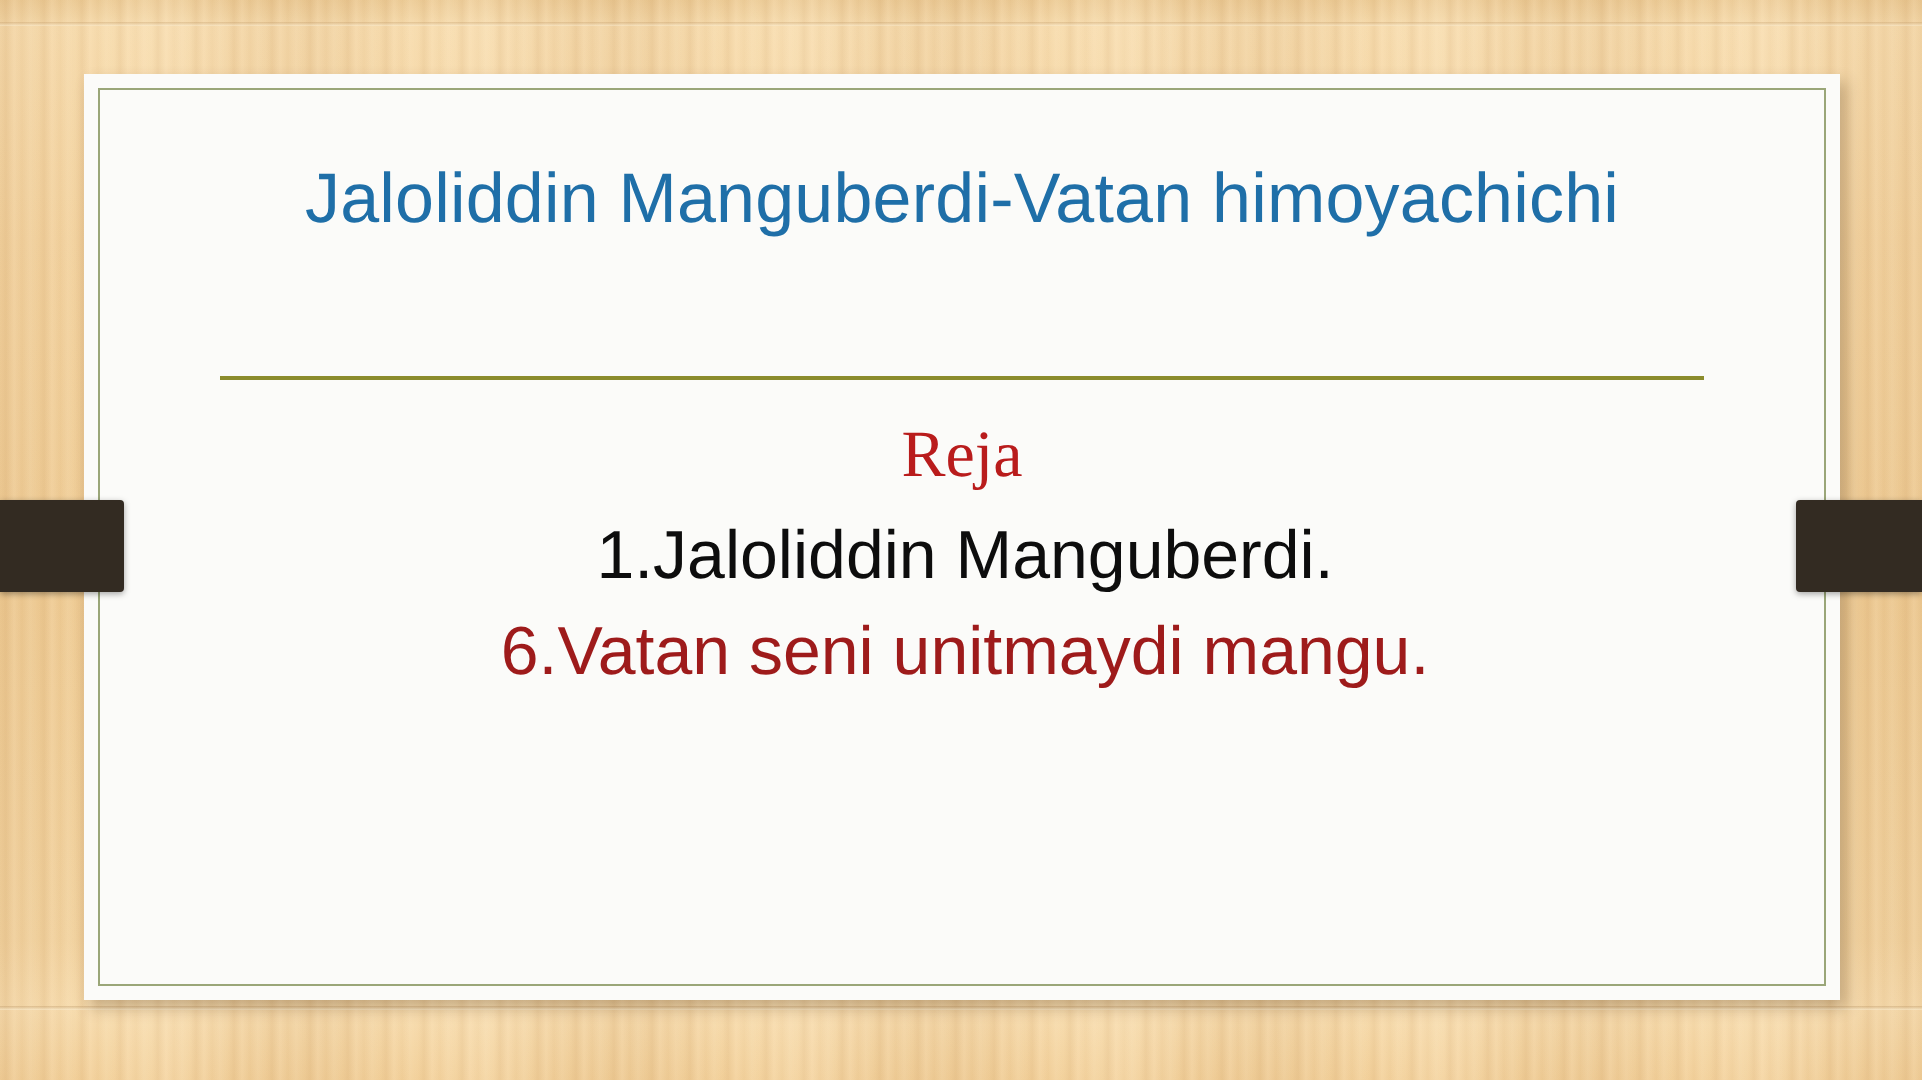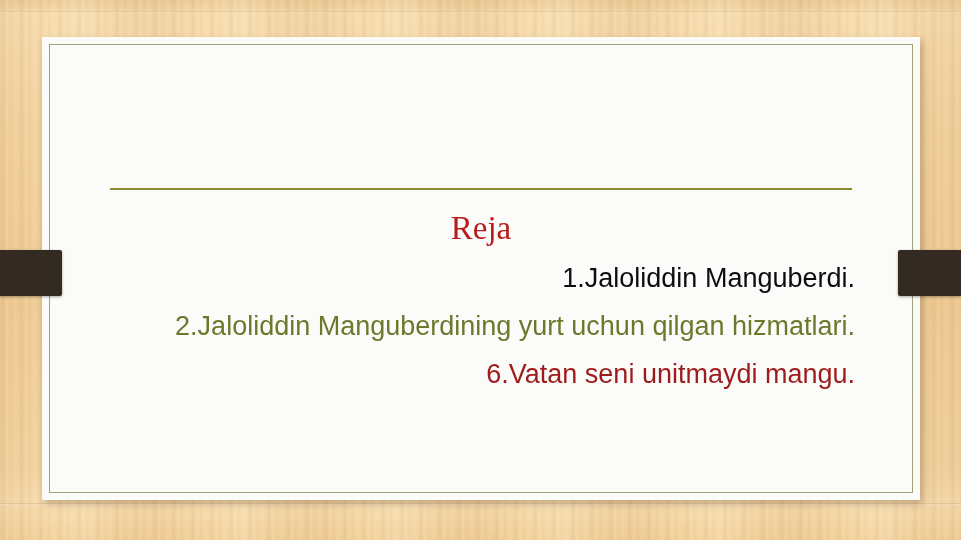--- a/index.html
+++ b/index.html
@@ -152,24 +152,24 @@
     font-weight: 400;
   }
 
   .list-area {
     position: absolute;
     left: 110px;
     top: 262px;
     width: 745px;
   }
   .list-item {
-    font-size: 27px;
+    font-size: 34px;
     line-height: 33px;
     margin-bottom: 15px;
-    text-align: right;
+    text-align: center;
   }
   .item-1 { color: #0d0d0d; }
   .item-2 { color: #6a7a2c; }
   .item-3 { color: #9e1b1b; }
 </style>
 </head>
 <body>
 
 <div id="slide-root">
 
@@ -180,25 +180,25 @@
 
   <div class="card">
     <div class="card-inner-border"></div>
   </div>
 
   <div class="side-tab side-tab-left"></div>
   <div class="side-tab side-tab-right"></div>
 
   <div class="content">
 
+    <div class="slide-title">Jaloliddin Manguberdi-Vatan himoyachichi</div>
 
     <div class="title-rule"></div>
 
     <div class="reja-heading">Reja</div>
 
     <div class="list-area">
       <div class="list-item item-1">1.Jaloliddin Manguberdi.</div>
-      <div class="list-item item-2">2.Jaloliddin Manguberdining yurt uchun qilgan hizmatlari.</div>
       <div class="list-item item-3">6.Vatan seni unitmaydi mangu.</div>
     </div>
 
   </div>
 </div>
 
 </body></html>

